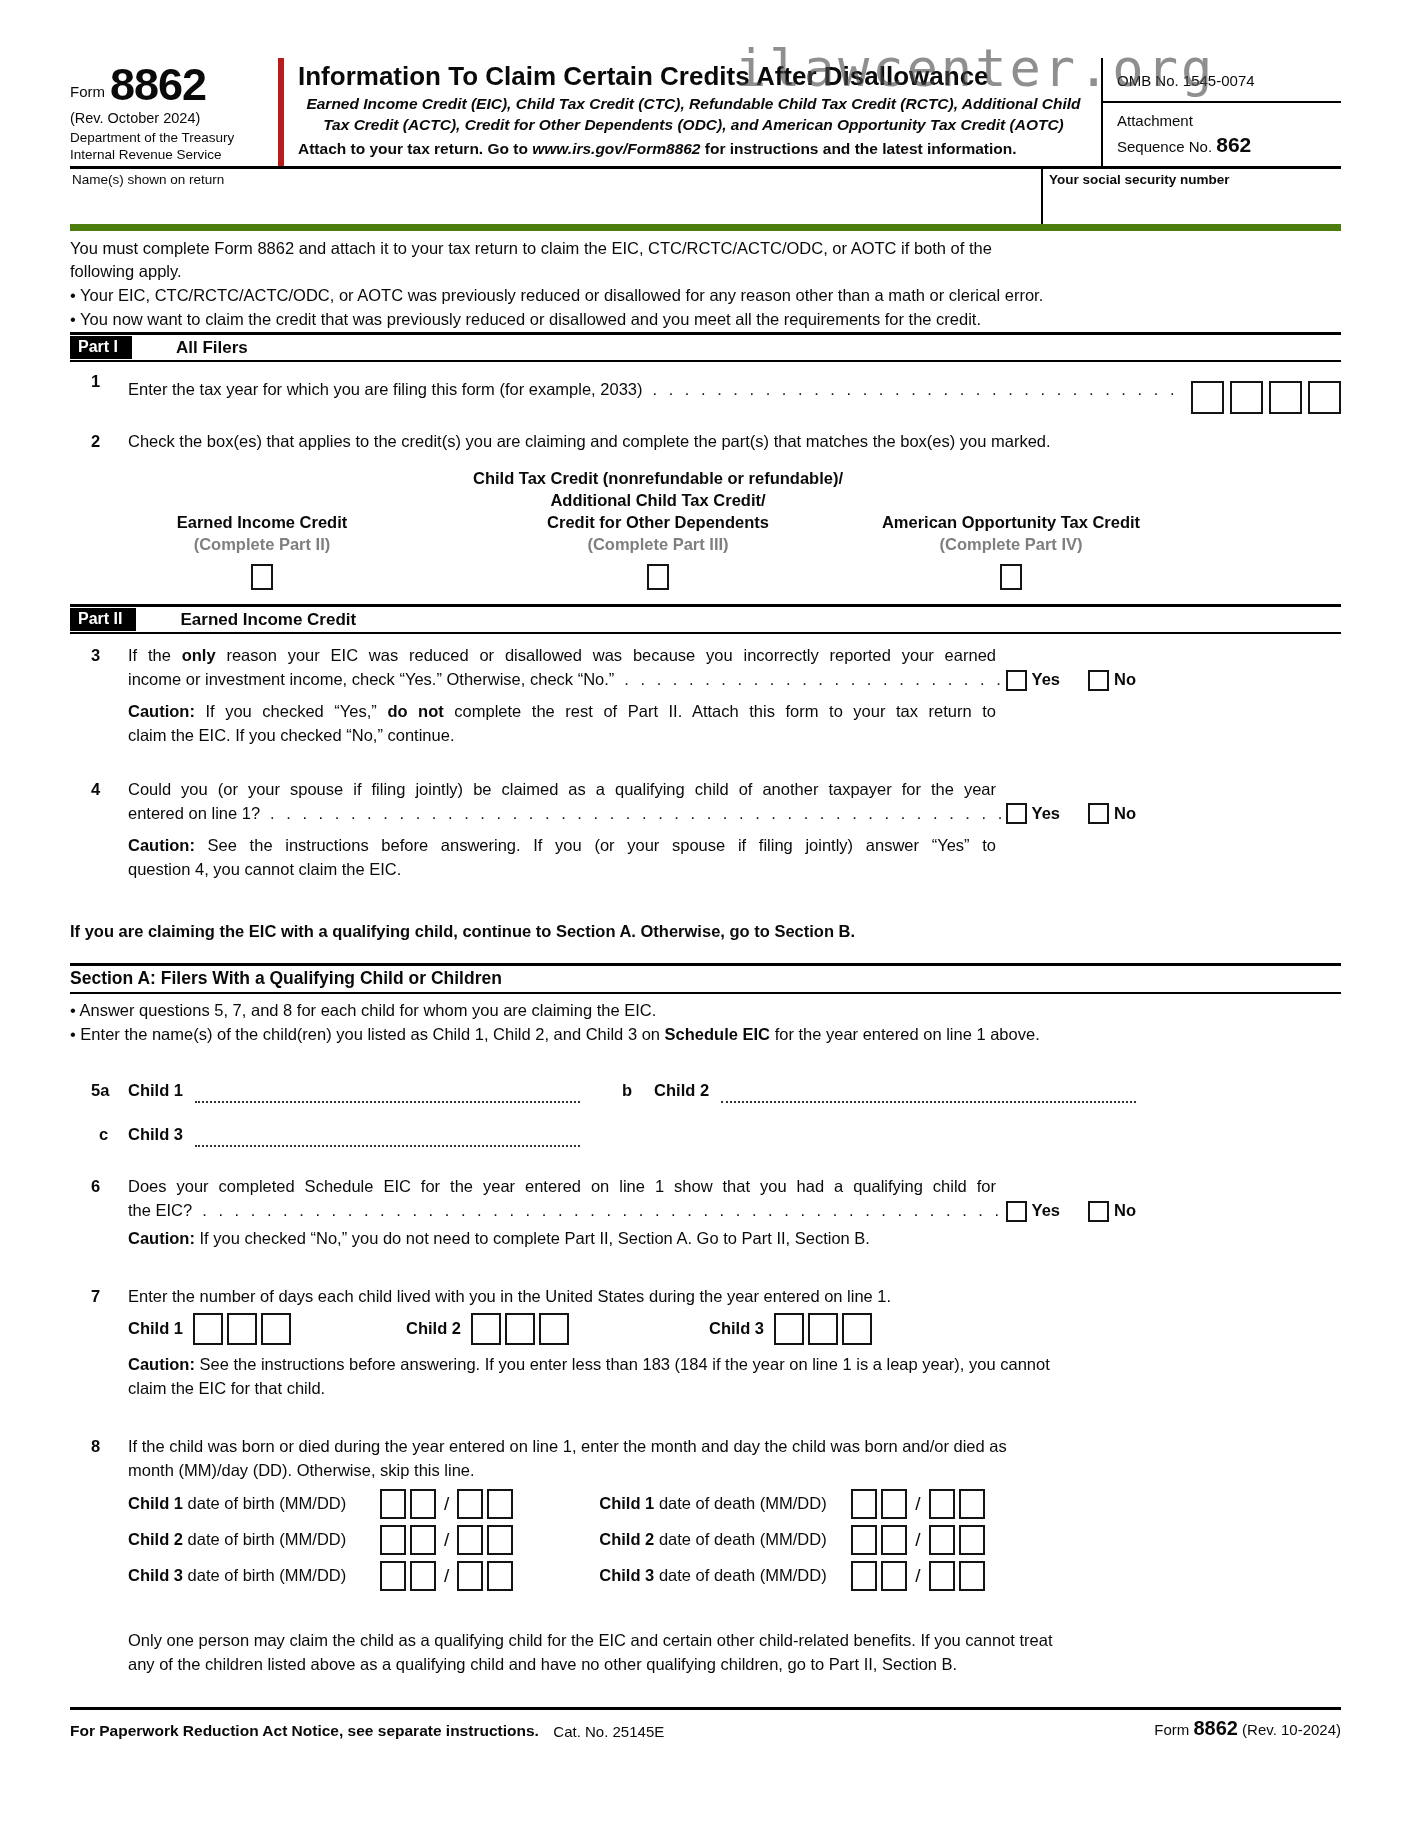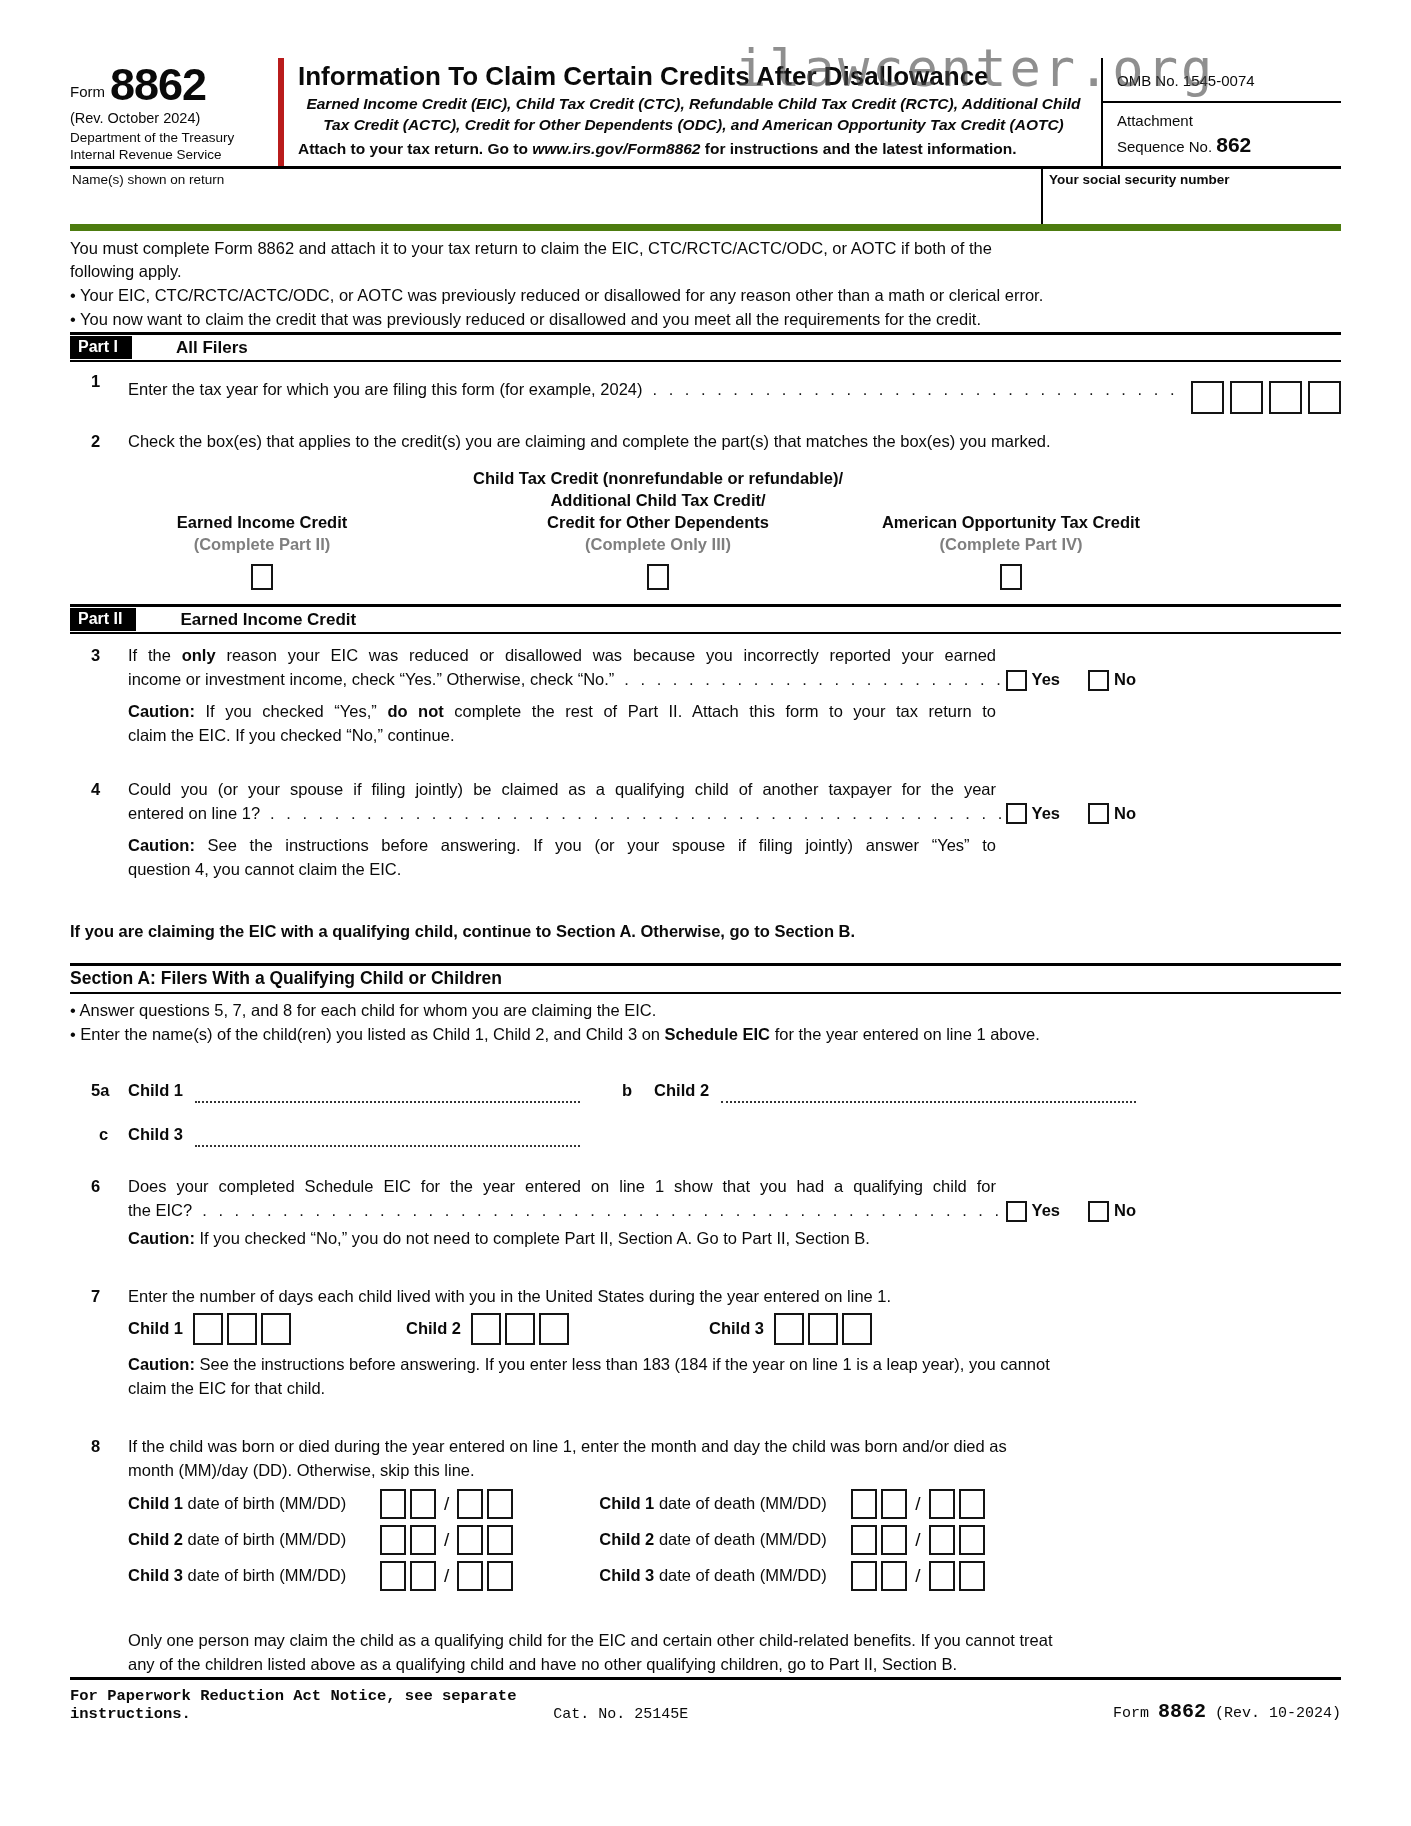--- a/index.html
+++ b/index.html
@@ -70,21 +70,21 @@
   
   .daygrp{display:flex;align-items:center;}
   .daybox{width:26px;height:28px;border:2px solid #141414;margin-left:4px;background:#fff;}
   
   .d8{width:22px;height:26px;border:2px solid #141414;margin-left:4px;background:#fff;}
   .daterow{display:flex;align-items:center;margin-top:6px;}
   .dlabel{width:248px;}
   .dboxes{display:flex;align-items:center;}
   .slash{font-size:19px;margin:0 4px 0 8px;}
   
-  .footer{display:flex;align-items:flex-end;border-top:3px solid #000;padding-top:7px;font-size:15px;font-family:Liberation Mono, monospace;}
+  .footer{display:flex;align-items:flex-end;border-top:3px solid #000;padding-top:7px;margin-top:30px;font-size:15px;}
   .f-left{flex:1.35;font-weight:bold;font-size:15.5px;}
   .f-center{flex:1;}
   .f-right{flex:1.2;text-align:right;}
   .f-num{font-size:20px;font-weight:bold;}
 </style>
 </head>
 <body>
 
 <div class="page">
   <div class="watermark">ilawcenter.org</div>
@@ -140,21 +140,21 @@
 
     <div class="part-bar" style="text-align:right;">
       <span class="part-label">Part I</span>
       <span class="part-title">All Filers</span>
     </div>
 
     <div class="item bt" style="margin-top:8px;">
       <div class="num">1</div>
       <div class="ibody">
         <div class="line1-row">
-          <span>Enter the tax year for which you are filing this form (for example, 2024)</span>
+          <span>Enter the tax year for which you are filing this form (for example, 2033)</span>
           <span class="dots">. . . . . . . . . . . . . . . . . . . . . . . . . . . . . . . . . . . . . . . . . . . . . . . . . . . . . . . . . . . .</span>
           <span class="yearbox"></span>
           <span class="yearbox"></span>
           <span class="yearbox"></span>
           <span class="yearbox"></span>
         </div>
       </div>
     </div>
 
     <div class="item bt" style="margin-top:16px;">
@@ -166,21 +166,21 @@
     <div class="credits bt">
       <div class="ccol c1">
         <div>Earned Income Credit</div>
         <div class="sub">(Complete Part II)</div>
         <div class="cbox"></div>
       </div>
       <div class="ccol c2">
         <div>Child Tax Credit (nonrefundable or refundable)/</div>
         <div>Additional Child Tax Credit/</div>
         <div>Credit for Other Dependents</div>
-        <div class="sub">(Complete Only III)</div>
+        <div class="sub">(Complete Part III)</div>
         <div class="cbox"></div>
       </div>
       <div class="ccol c3">
         <div>American Opportunity Tax Credit</div>
         <div class="sub">(Complete Part IV)</div>
         <div class="cbox"></div>
       </div>
     </div>
 
     <div class="part-bar" style="margin-top:14px;">

